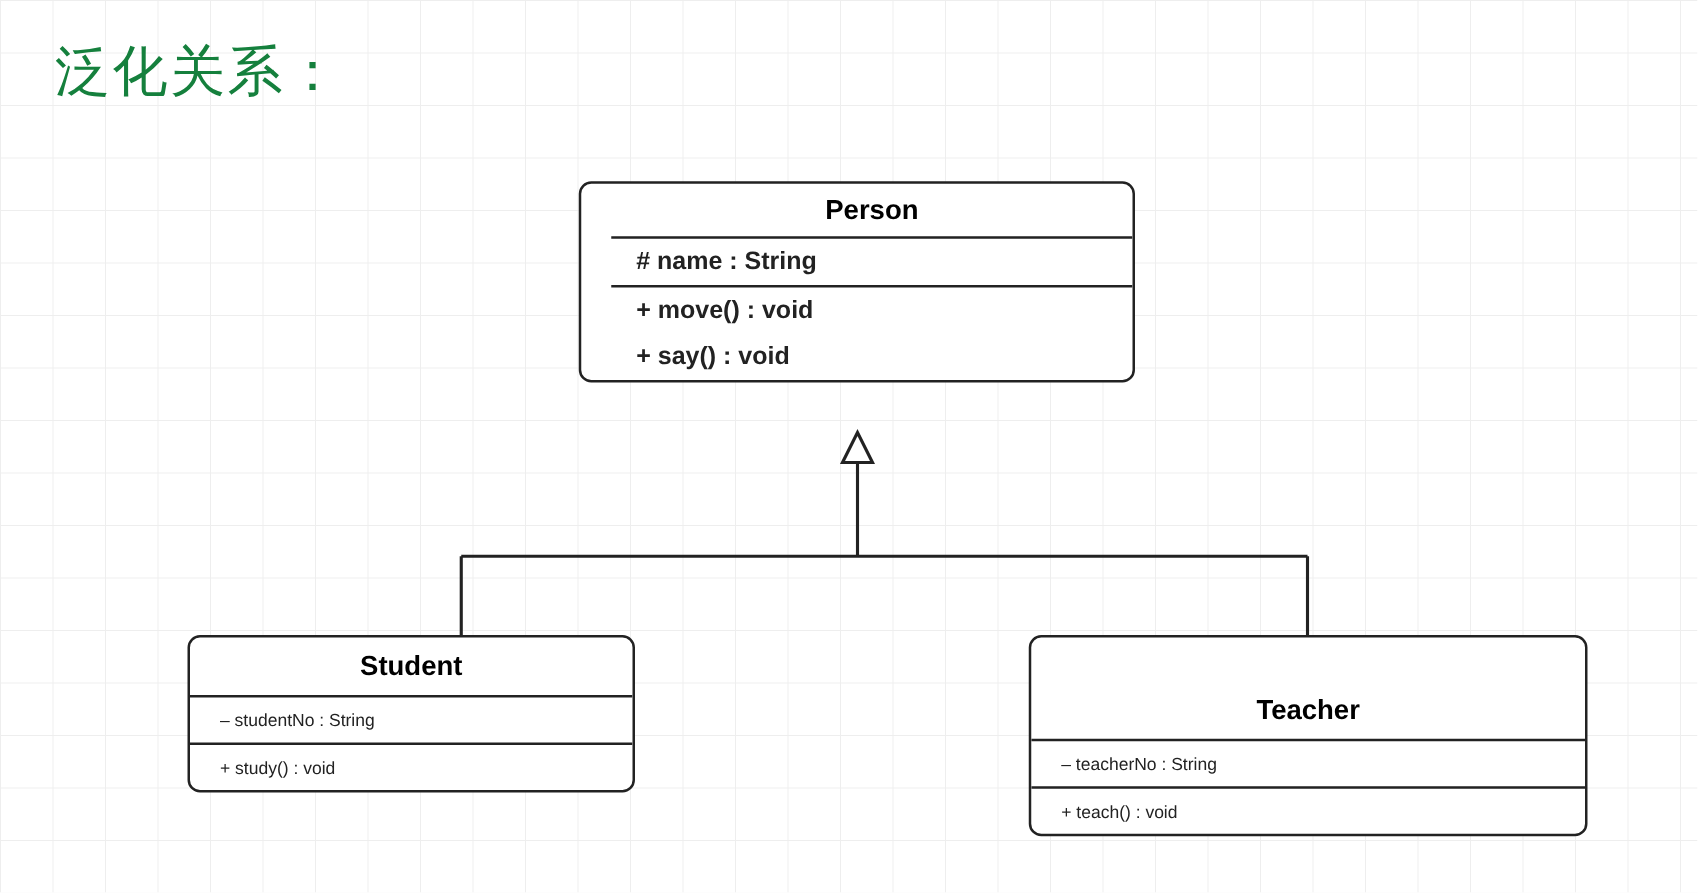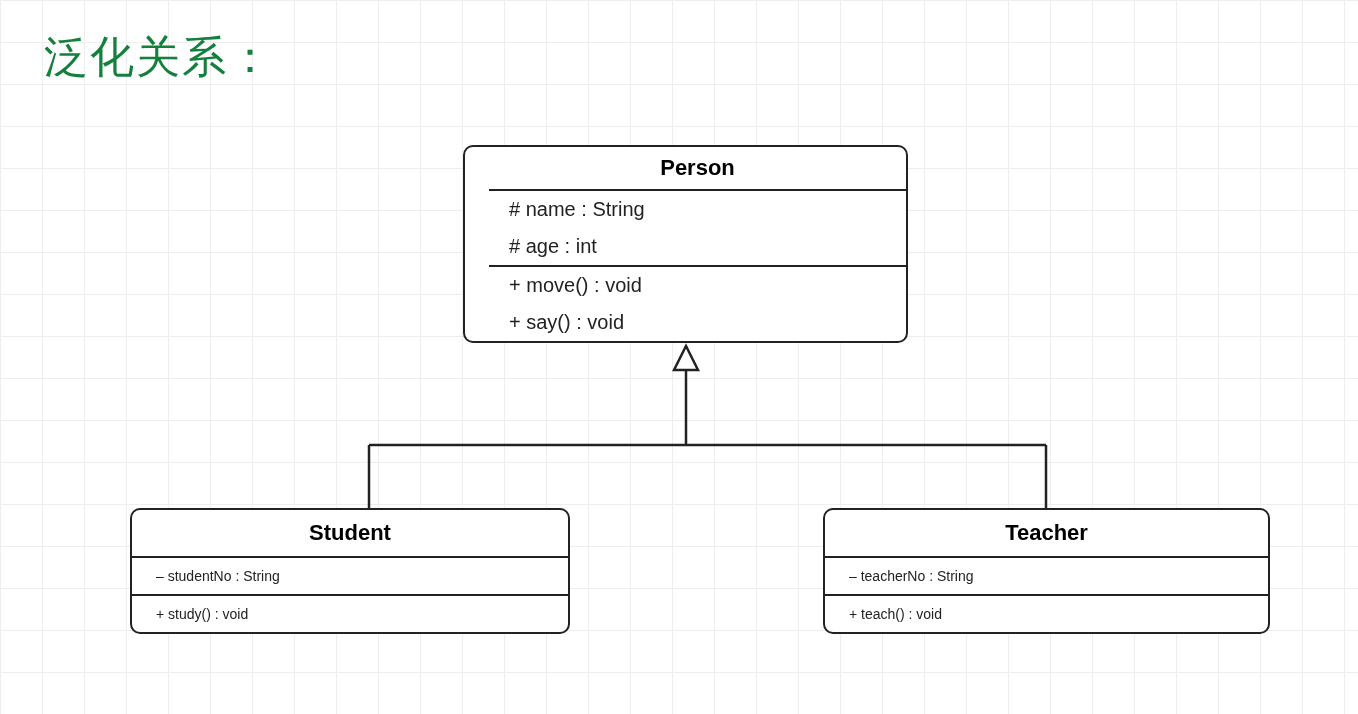--- a/index.html
+++ b/index.html
@@ -46,21 +46,21 @@
       border-bottom: 2px solid #222;
     }
     .uml-section {
       border-bottom: 2px solid #222;
     }
     .uml-section:last-child { border-bottom: none; }
     .uml-row {
       font-size: 20px;
       padding: 4px 20px;
       text-align: left;
-      font-weight: 400;
+      font-weight: 700;
       color: #222;
       line-height: 1.45;
     }
     .uml-row-pad {
       font-size: 14px;
       padding: 10px 24px 10px 24px;
       text-align: left;
       font-weight: 400;
       color: #222;
     }
@@ -77,40 +77,39 @@
 <body>
 
 <div class="grid-bg"></div>
 
 <div class="title">泛化关系：</div>
 
 <div class="uml-class" style="left:463px; top:145px; width:445px;padding-left:24px;">
   <div class="uml-name">Person</div>
   <div class="uml-section">
     <div class="uml-row"># name : String</div>
-    <div class="uml-row"># age : int</div>
   </div>
   <div class="uml-section">
     <div class="uml-row">+ move() : void</div>
     <div class="uml-row">+ say() : void</div>
   </div>
 </div>
 
-<div class="uml-class" style="left:130px; top:508px; width:440px;">
+<div class="uml-class" style="left:150px; top:508px; width:358px;">
   <div class="uml-name" style="padding:10px 0;">Student</div>
   <div class="uml-section">
     <div class="uml-row-pad">– studentNo : String</div>
   </div>
   <div class="uml-section">
     <div class="uml-row-pad">+ study() : void</div>
   </div>
 </div>
 
 <div class="uml-class" style="left:823px; top:508px; width:447px;">
-  <div class="uml-name" style="padding:10px 0;">Teacher</div>
+  <div class="uml-name" style="padding:10px 0;margin-top:35px;">Teacher</div>
   <div class="uml-section">
     <div class="uml-row-pad">– teacherNo : String</div>
   </div>
   <div class="uml-section">
     <div class="uml-row-pad">+ teach() : void</div>
   </div>
 </div>
 
 <svg class="connector" viewBox="0 0 1358 714">
 

